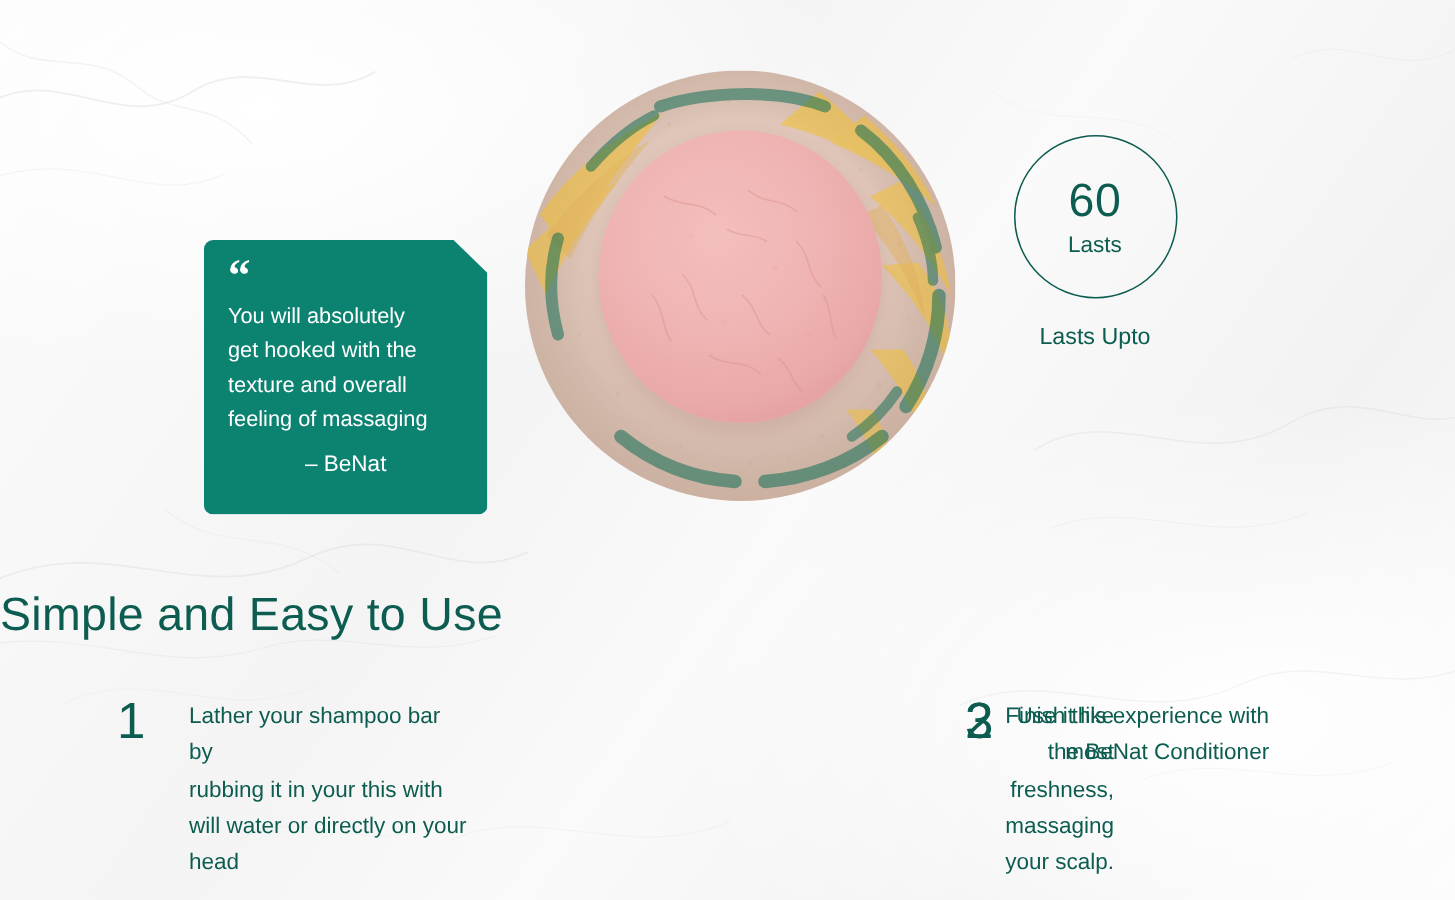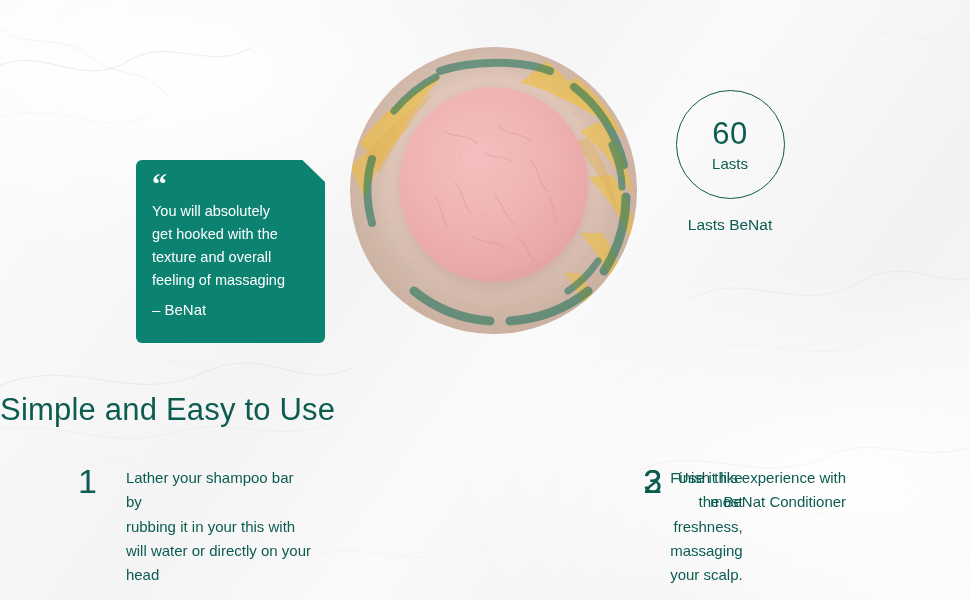--- a/index.html
+++ b/index.html
@@ -102,21 +102,21 @@
   }
   .quote-text {
     color: #ffffff;
     font-size: 14.5px;
     line-height: 1.58;
     margin-top: 4px;
   }
   .quote-author {
     color: #ffffff;
     font-size: 15px;
-    text-align: left;
+    text-align: center;
     margin-top: 9px;
   }
 
   
   .badge-wrap {
     position: absolute;
     left: 665px;
     top: 90px;
     width: 130px;
     text-align: center;
@@ -326,21 +326,21 @@
     </div>
     <div class="quote-author">– BeNat</div>
   </div>
 
   <div class="badge-wrap">
     <div class="badge-circle">
       <div class="badge-number">60</div>
       <div class="badge-unit">Lasts</div>
     </div>
     <div class="badge-caption">
-      <div>Lasts BeNat</div>
+      <div>Lasts Upto</div>
     </div>
   </div>
 
   <div class="section-heading">Simple and Easy to Use</div>
 
   <div class="steps">
 
     <div class="step step-1">
       <div class="step-num">1</div>
       <div class="step-text align-left">

